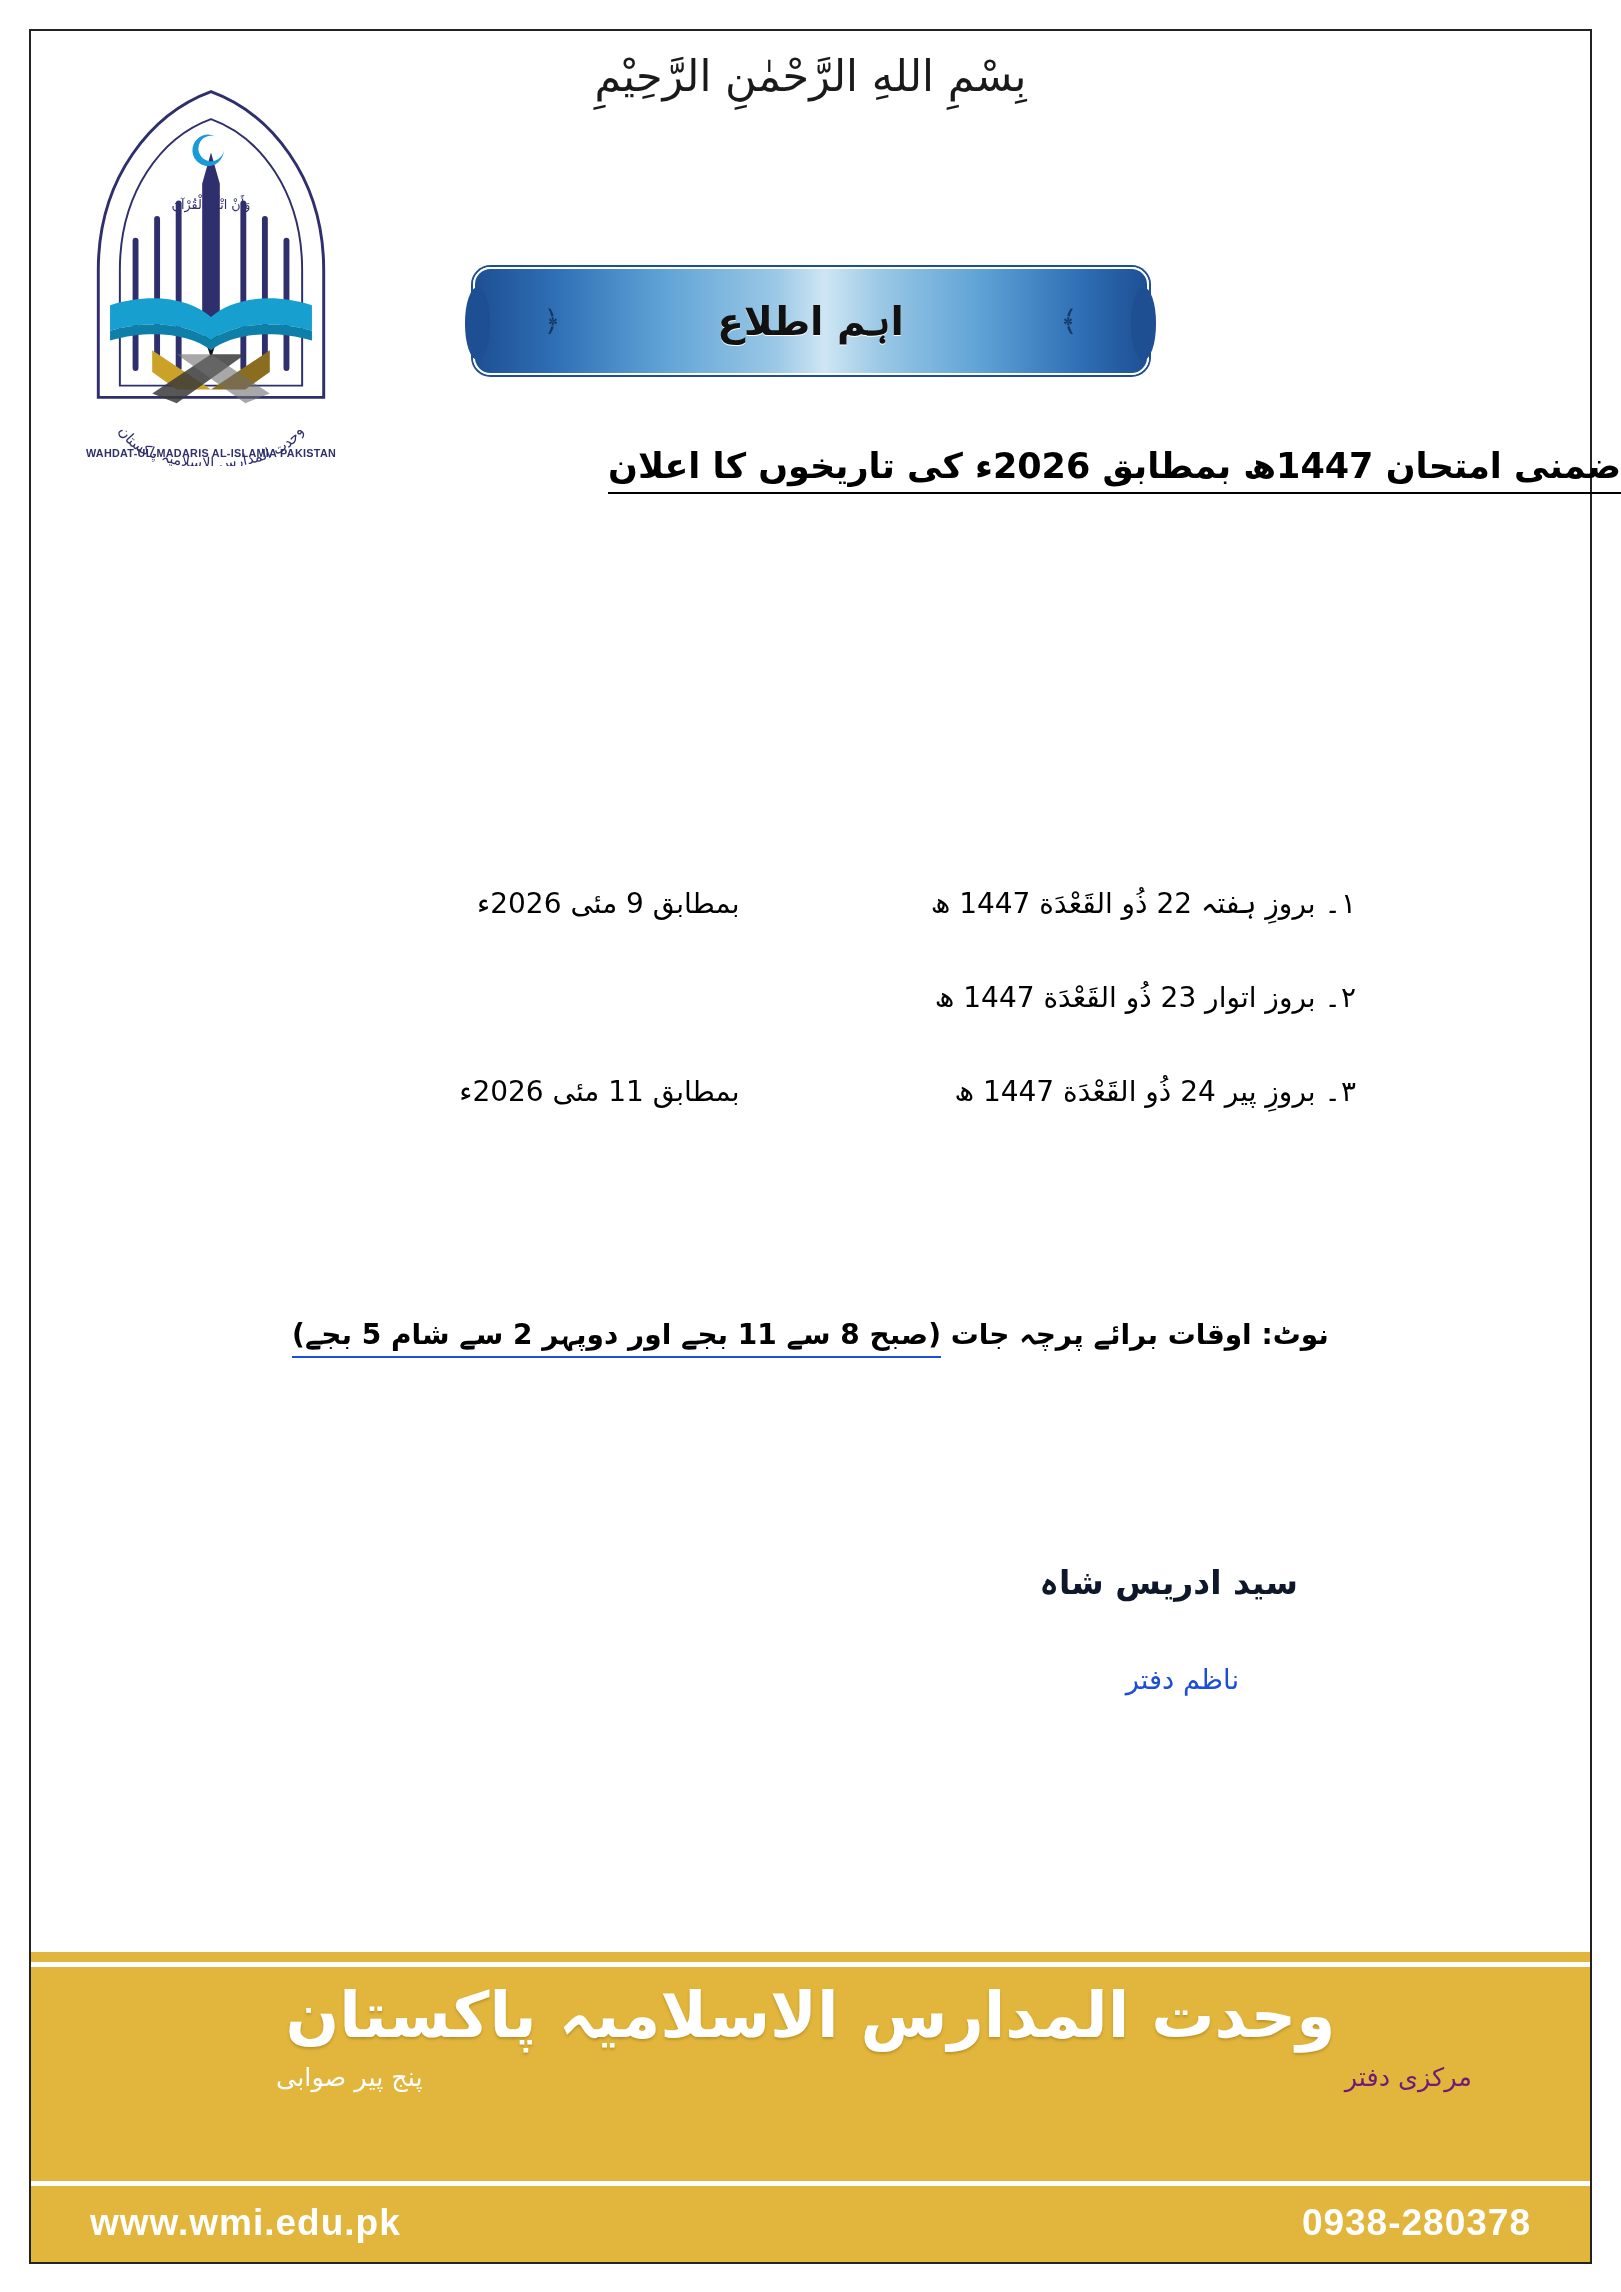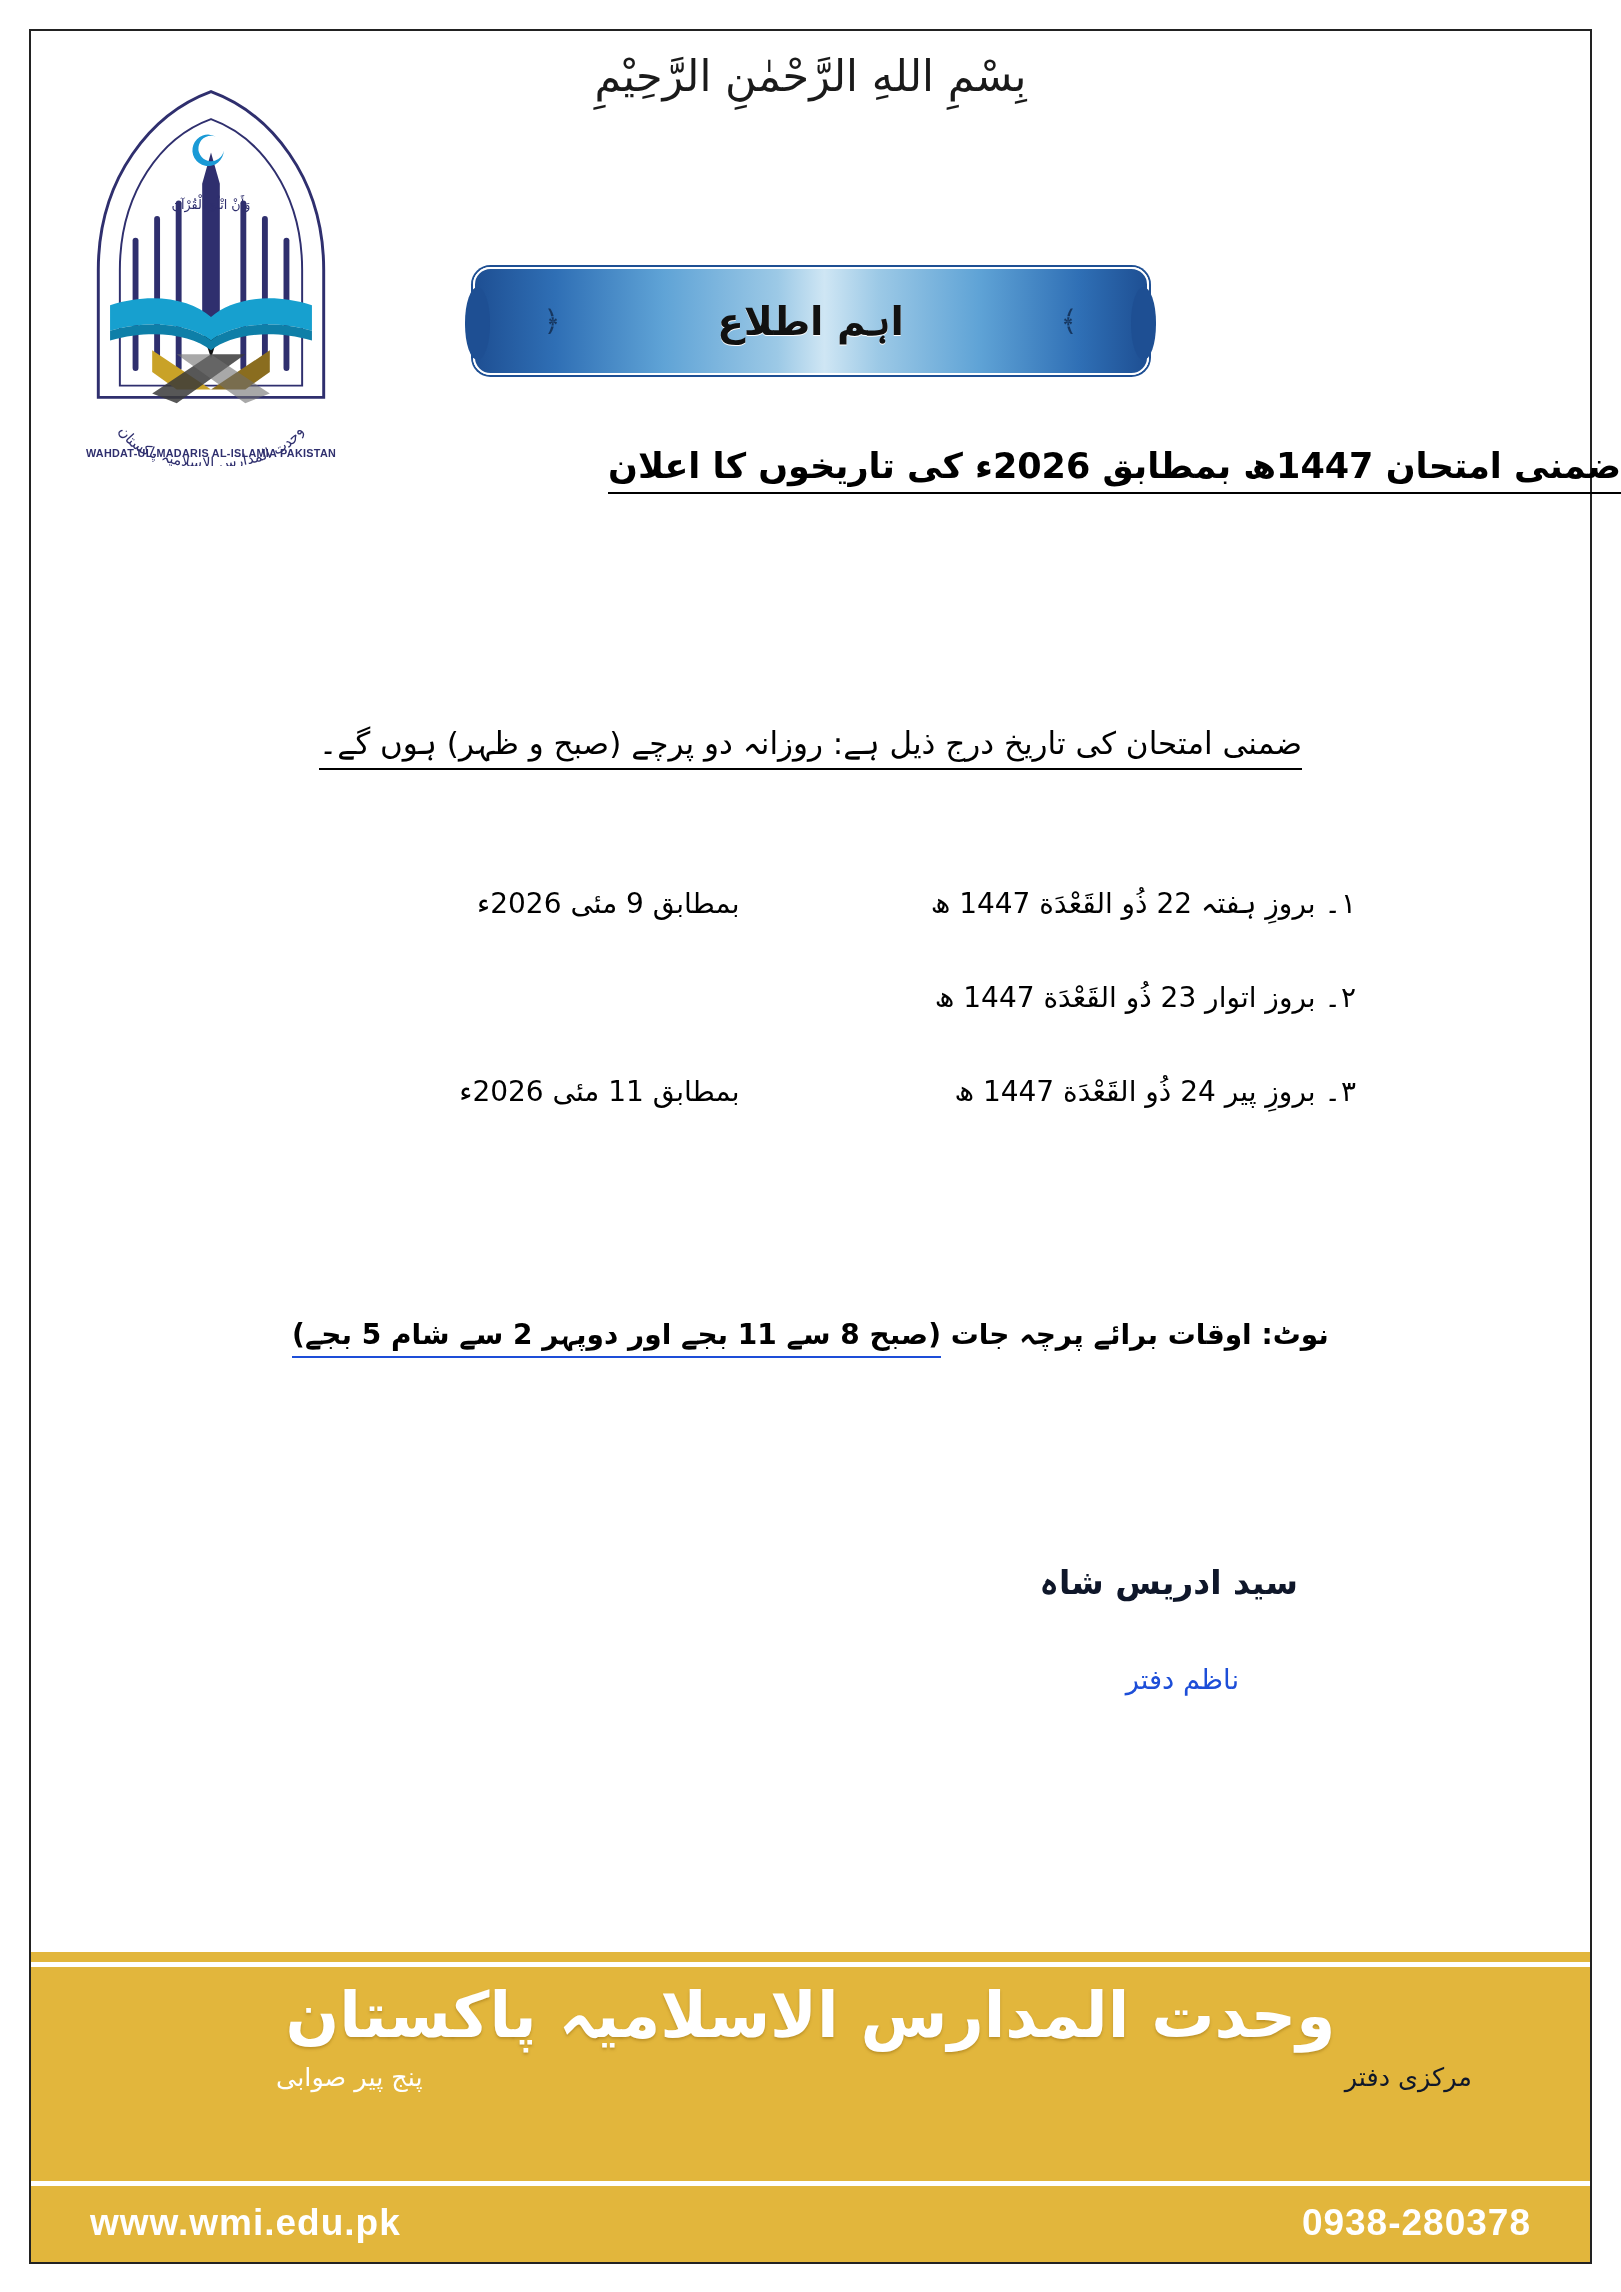--- a/index.html
+++ b/index.html
@@ -254,21 +254,21 @@
     letter-spacing: 1px;
     text-shadow: 0 2px 2.9px rgba(120,80,0,0.35);
   }
   .footer-sub {
     position: absolute;
     top: 110px;
     right: 118px;
     direction: rtl;
     font-family: "DejaVu Sans", sans-serif;
     font-size: 25.5px;
-    color: #0f172a;
+    color: #701a75;
   }
   .footer-sub2 {
     position: absolute;
     top: 110px;
     left: 245px;
     direction: rtl;
     font-family: "DejaVu Sans", sans-serif;
     font-size: 25.5px;
     color: #ffffff;
   }
@@ -351,23 +351,20 @@
       <span class="ribbon-orn right">﴾</span>
       <span class="ribbon-text">اہم اطلاع</span>
       <span class="ribbon-orn left">﴿</span>
     </div>
   </div>
 
   <div class="title-main">
     <span>ضمنی امتحان 1447ھ بمطابق 2026ء کی تاریخوں کا اعلان</span>
   </div>
 
-  <div class="intro">
-    <span>ضمنی امتحان کی تاریخ درج ذیل ہے: روزانہ دو پرچے (صبح و ظہر) ہوں گے۔</span>
-  </div>
 
   <div class="dates">
     <div class="date-row">
       <div class="date-hijri">١۔ بروزِ ہفتہ 22 ذُو القَعْدَة 1447 ھ</div>
       <div class="date-greg">بمطابق 9 مئی 2026ء</div>
     </div>
     <div class="date-row">
       <div class="date-hijri">٢۔ بروز اتوار 23 ذُو القَعْدَة 1447 ھ</div>
     </div>
     <div class="date-row">

